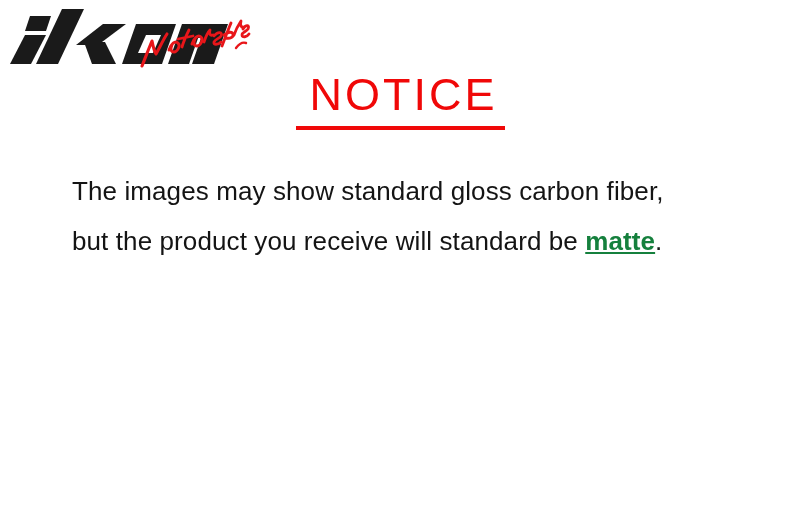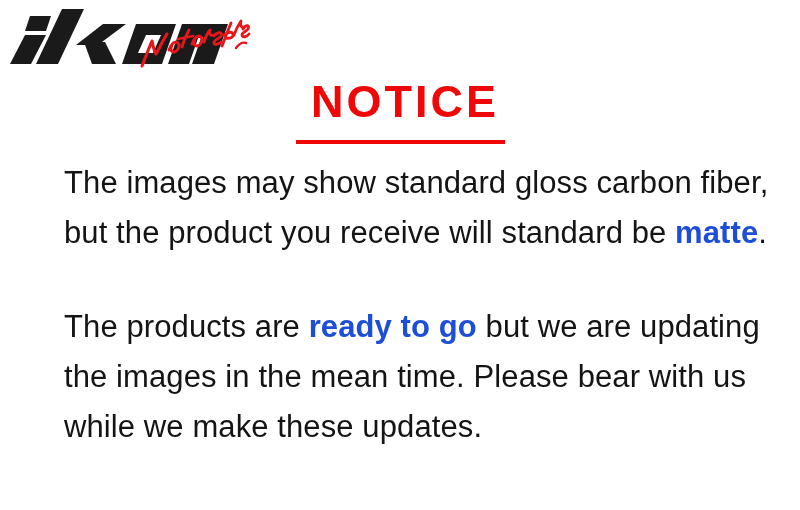--- a/index.html
+++ b/index.html
@@ -29,58 +29,59 @@
   .notice-wrap {
     position: absolute;
     left: 296px;
     top: 64px;
     width: 212px;
     text-align: center;
   }
   .notice-title {
     font-family: "Liberation Sans", sans-serif;
     font-size: 45px;
-    font-weight: bold;
+    font-weight: normal;
     color: #f00808;
     letter-spacing: 3px;
     line-height: 52px;
-    margin: 12px;
+    margin: 5px;
     white-space: nowrap;
     text-indent: 3px;
   }
   .notice-rule {
     width: 209px;
     height: 4px;
     background: #f00808;
     margin: 2px 0 0 0;
   }
 
   
   .body-copy {
     position: absolute;
     left: 64px;
     top: 158px;
     width: 700px;
   }
   .para {
-    margin: 0;
+    margin: 8px;
     color: #141414;
-    font-size: 31px;
+    font-size: 26px;
     font-weight: normal;
     line-height: 50px;
     letter-spacing: 0.1px;
     white-space: nowrap;
   }
   .para.second {
     margin-top: 44px;
   }
   .para .line { display: block; }
   .hl {
-    color: #1d4ed8;
+    color: #15803d;
     font-weight: bold;
+    text-decoration: underline;
   }
 </style>
 </head>
 <body>
 
 <div class="logo-block">
   <svg class="logo-svg" width="246" height="72" viewBox="0 0 246 72">
 
     <g fill="#1a1a1a">
 
@@ -127,21 +128,14 @@
 
 <div class="body-copy">
 
   <p class="para first">
     <span class="line">The images may show standard gloss carbon fiber,</span>
     <span class="line">
       <span>but the product you receive will standard be </span><span class="hl">matte</span><span>.</span>
     </span>
   </p>
 
-  <p class="para second">
-    <span class="line">
-      <span>The products are </span><span class="hl">ready to go</span><span> but we are updating</span>
-    </span>
-    <span class="line">the images in the mean time. Please bear with us</span>
-    <span class="line">while we make these updates.</span>
-  </p>
 
 </div>
 
 </body></html>

